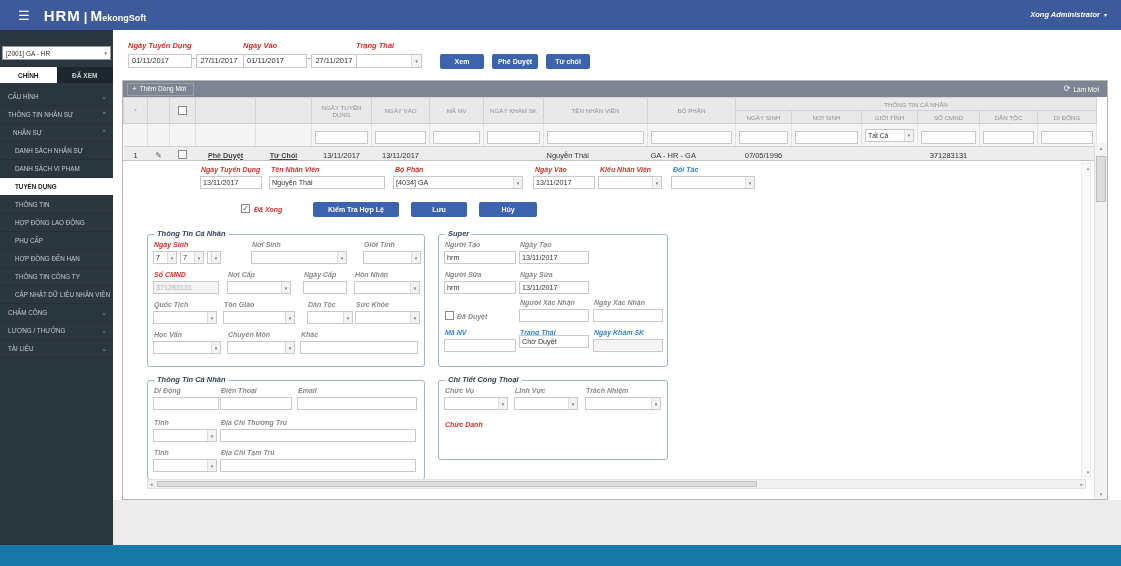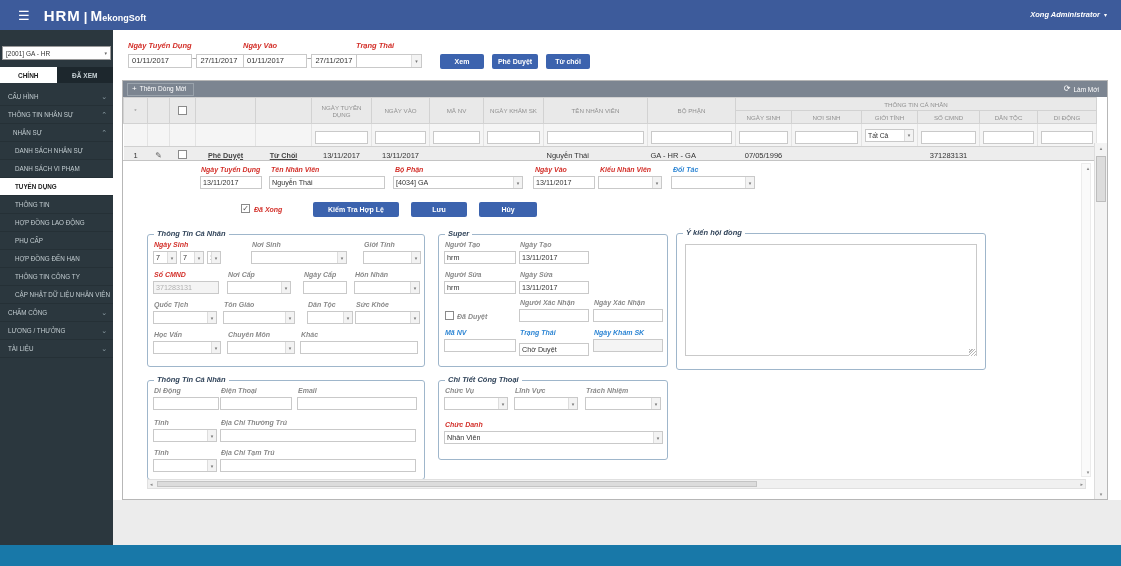--- a/index.html
+++ b/index.html
@@ -387,30 +387,25 @@
       <input class="ctl" style="left: 80px; top: 46px; width: 70px;" value="13/11/2017">
       <span class="cbx" style="left:6px;top:76px"></span>
       <span class="lbl" style="left:18px;top:78px">Đã Duyệt</span>
       <span class="lbl" style="left:81px;top:64px">Người Xác Nhận</span>
       <input class="ctl" style="left: 80px; top: 74px; width: 70px;">
       <span class="lbl" style="left:155px;top:64px">Ngày Xác Nhận</span>
       <input class="ctl" style="left: 154px; top: 74px; width: 70px;">
       <span class="lbl blue" style="left:6px;top:94px">Mã NV</span>
       <input class="ctl" style="left: 5px; top: 104px; width: 72px;">
       <span class="lbl blue" style="left:81px;top:94px">Trạng Thái</span>
-      <input class="ctl" style="left: 80px; top: 108px; width: 70px;" value="Chờ Duyệt">
+      <input class="ctl" style="left: 80px; top: 100px; width: 70px;" value="Chờ Duyệt">
       <span class="lbl blue" style="left:155px;top:94px">Ngày Khám SK</span>
       <input class="ctl dis" style="left: 154px; top: 104px; width: 70px;">
     </div>
 
-    <div class="fs" style="left:553px;top:72px;width:310px;height:137px">
-      <span class="fs-legend">Ý kiến hội đồng</span>
-      <textarea class="ta" style=""></textarea>
-      <span class="ta-grip"></span>
-    </div>
 
     <div class="fs" style="left:24px;top:219px;width:278px;height:100px">
       <span class="fs-legend">Thông Tin Cá Nhân</span>
       <span class="lbl" style="left:6px;top:6px">Di Động</span>
       <input class="ctl" style="left: 5px; top: 16px; width: 66px;">
       <span class="l bl lbl" style="left:73px;top:6px">Điện Thoại</span>
       <input class="ctl" style="left: 72px; top: 16px; width: 72px;">
       <span class="lbl" style="left:150px;top:6px">Email</span>
       <input class="ctl" style="left: 149px; top: 16px; width: 120px;">
       <span class="lbl" style="left:6px;top:38px">Tỉnh</span>
@@ -440,24 +435,20 @@
       <div class="ctl sel" style="left:75px;top:16px;width:64px">
           <span class="sv"></span>
           <span class="arr">▾</span>
         </div>
       <span class="lbl" style="left:147px;top:6px">Trách Nhiệm</span>
       <div class="ctl sel" style="left:146px;top:16px;width:76px">
           <span class="sv"></span>
           <span class="arr">▾</span>
         </div>
       <span class="lbl red" style="left:6px;top:40px">Chức Danh</span>
-      <div class="ctl sel" style="left:5px;top:50px;width:219px">
-          <span class="sv">Nhân Viên</span>
-          <span class="arr">▾</span>
-        </div>
     </div>
 
     <div class="hscroll">
       <span class="hs-arrow" style="left:2px">◂</span>
       <span class="hs-thumb"></span>
       <span class="hs-arrow" style="right:2px">▸</span>
     </div>
 
     <div class="dvscroll">
       <span class="vs-arrow" style="top:1px">▴</span>

